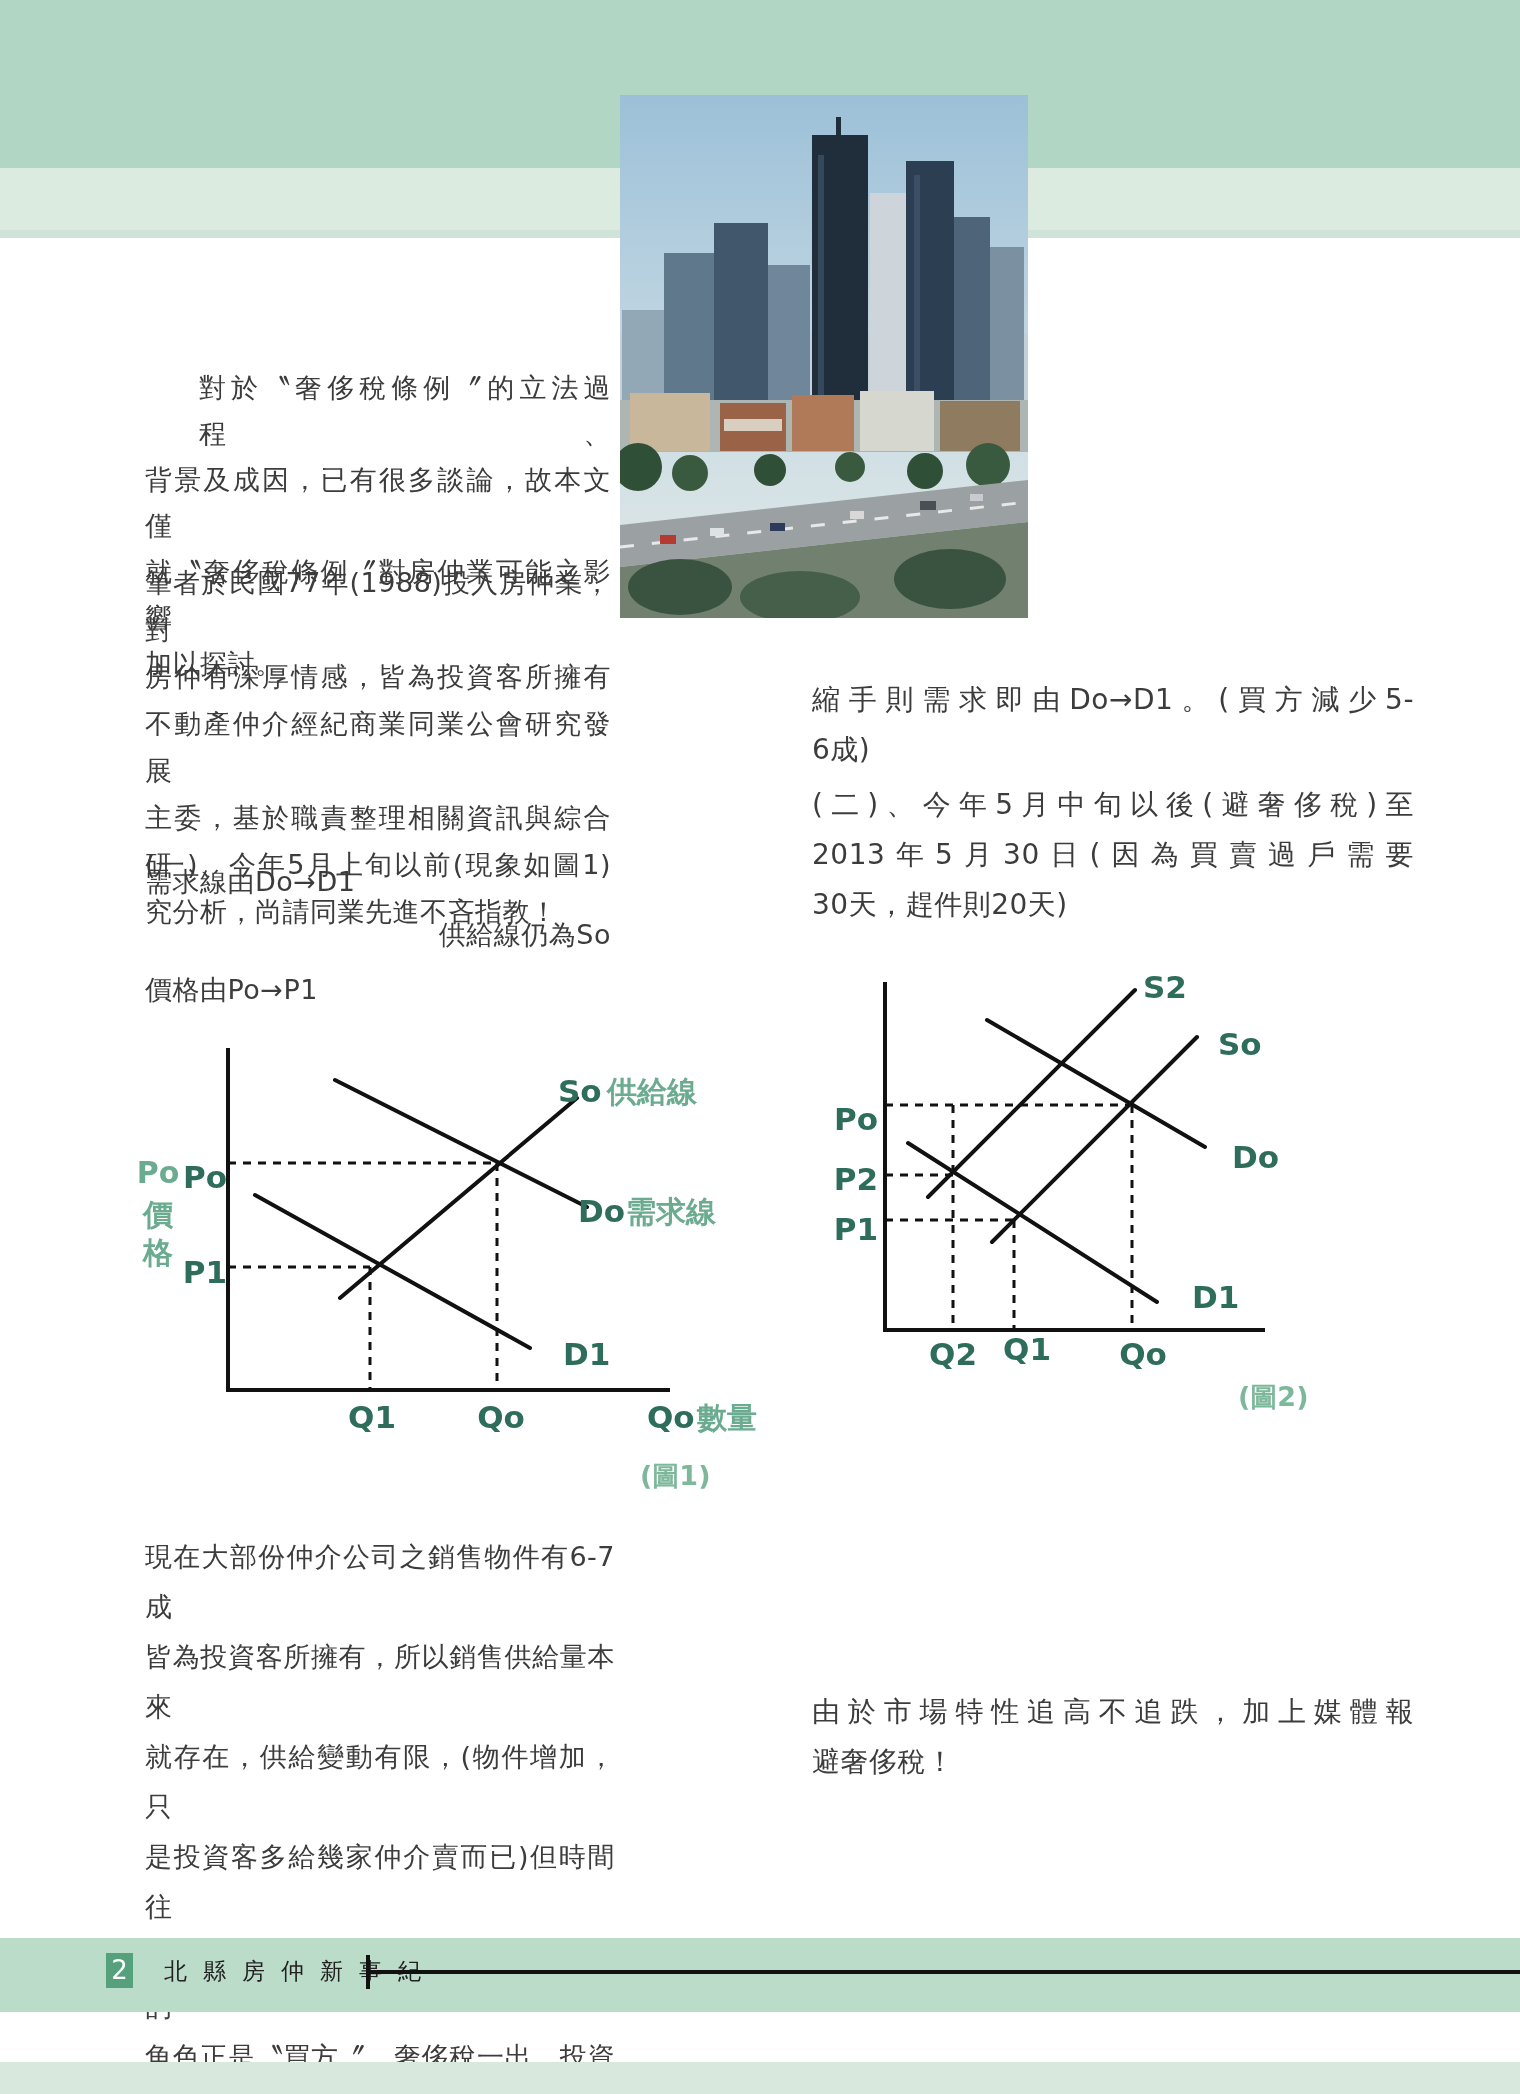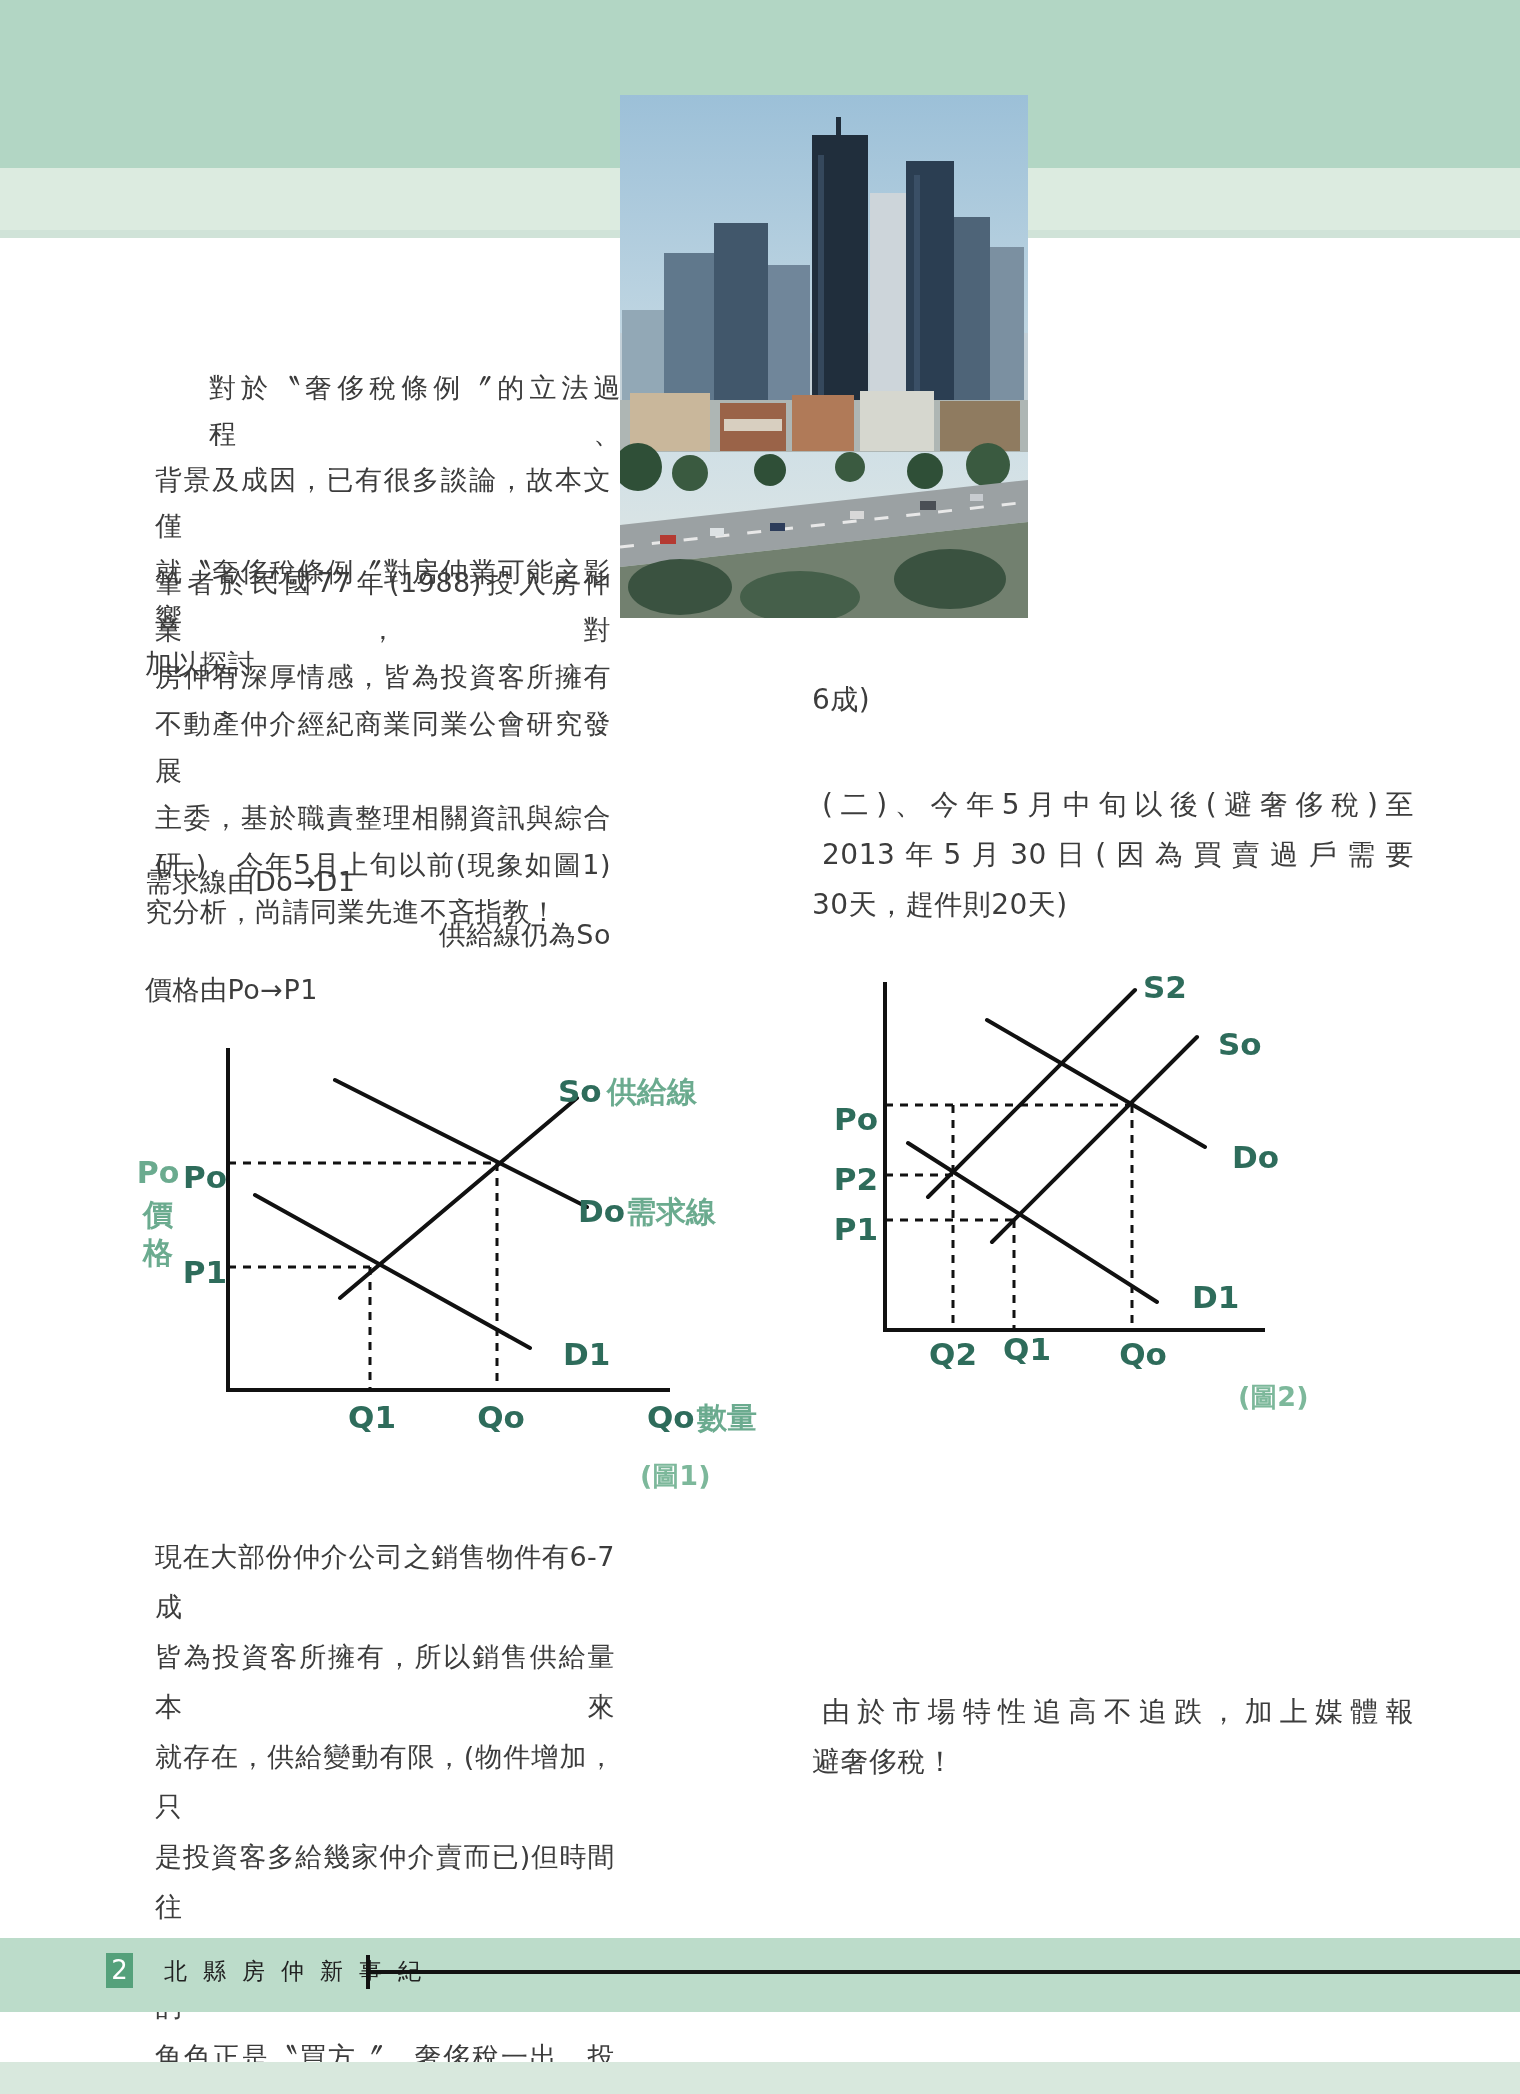--- a/index.html
+++ b/index.html
@@ -11,21 +11,21 @@
   .band-top2{top:168px;height:62px;background:#dcebe0;}
   .band-top3{top:230px;height:8px;background:#d0e3d8;}
   .band-bottom{top:2062px;height:32px;background:#d8e8dd;}
   .footer-band{top:1938px;height:74px;background:#bcdcca;}
 
   .tblock{position:absolute;}
   .lcol{left:145px;width:466px;font-size:27px;line-height:46px;letter-spacing:0.5px;}
   .lcol2{left:145px;width:466px;font-size:27px;line-height:50px;letter-spacing:0.5px;}
   .rcol{left:812px;width:602px;font-size:28px;line-height:50px;letter-spacing:0.5px;}
   .line{white-space:nowrap;}
-  .j{white-space:normal;text-align:justify;text-align-last:justify;margin-left:10px;}
+  .j{white-space:normal;text-align:justify;text-align-last:justify;}
   .indent{padding-left:54px;width:412px;}
 
   .photo{left:620px;top:95px;width:408px;height:523px;}
 
   .figsvg text{font-family:"DejaVu Sans","Liberation Sans",sans-serif;}
   .axline{stroke:#111;stroke-width:4;fill:none;}
   .curve{stroke:#111;stroke-width:4;fill:none;stroke-linecap:round;}
   .dash{stroke:#111;stroke-width:3;fill:none;stroke-dasharray:8 7;}
   .lbl-dark{fill:#2e6c5b;font-weight:bold;font-size:31px;}
   .lbl-light{fill:#6bab8f;font-weight:600;font-size:30px;}
@@ -162,20 +162,21 @@
   <div class="tblock lcol2" style="top:1532px;width:470px;">
     <div class="line j">現在大部份仲介公司之銷售物件有6-7成</div>
     <div class="line j">皆為投資客所擁有，所以銷售供給量本來</div>
     <div class="line j">就存在，供給變動有限，(物件增加，只</div>
     <div class="line j">是投資客多給幾家仲介賣而已)但時間往</div>
     <div class="line j">前推1個月至半年，這些投資客所扮演的</div>
     <div class="line j">角色正是〝買方〞，奢侈稅一出，投資客</div>
   </div>
 
   <div class="tblock rcol" style="top:675px;">
+    <div class="line j">縮手則需求即由Do→D1。(買方減少5-</div>
     <div class="line">6成)</div>
   </div>
 
   <div class="tblock rcol" style="top:780px;">
     <div class="line j">(二)、今年5月中旬以後(避奢侈稅)至</div>
     <div class="line j">2013年5月30日(因為買賣過戶需要</div>
     <div class="line">30天，趕件則20天)</div>
   </div>
 
   <svg class="abs figsvg" style="left:820px;top:960px;" width="680" height="470" viewBox="0 0 680 470">

